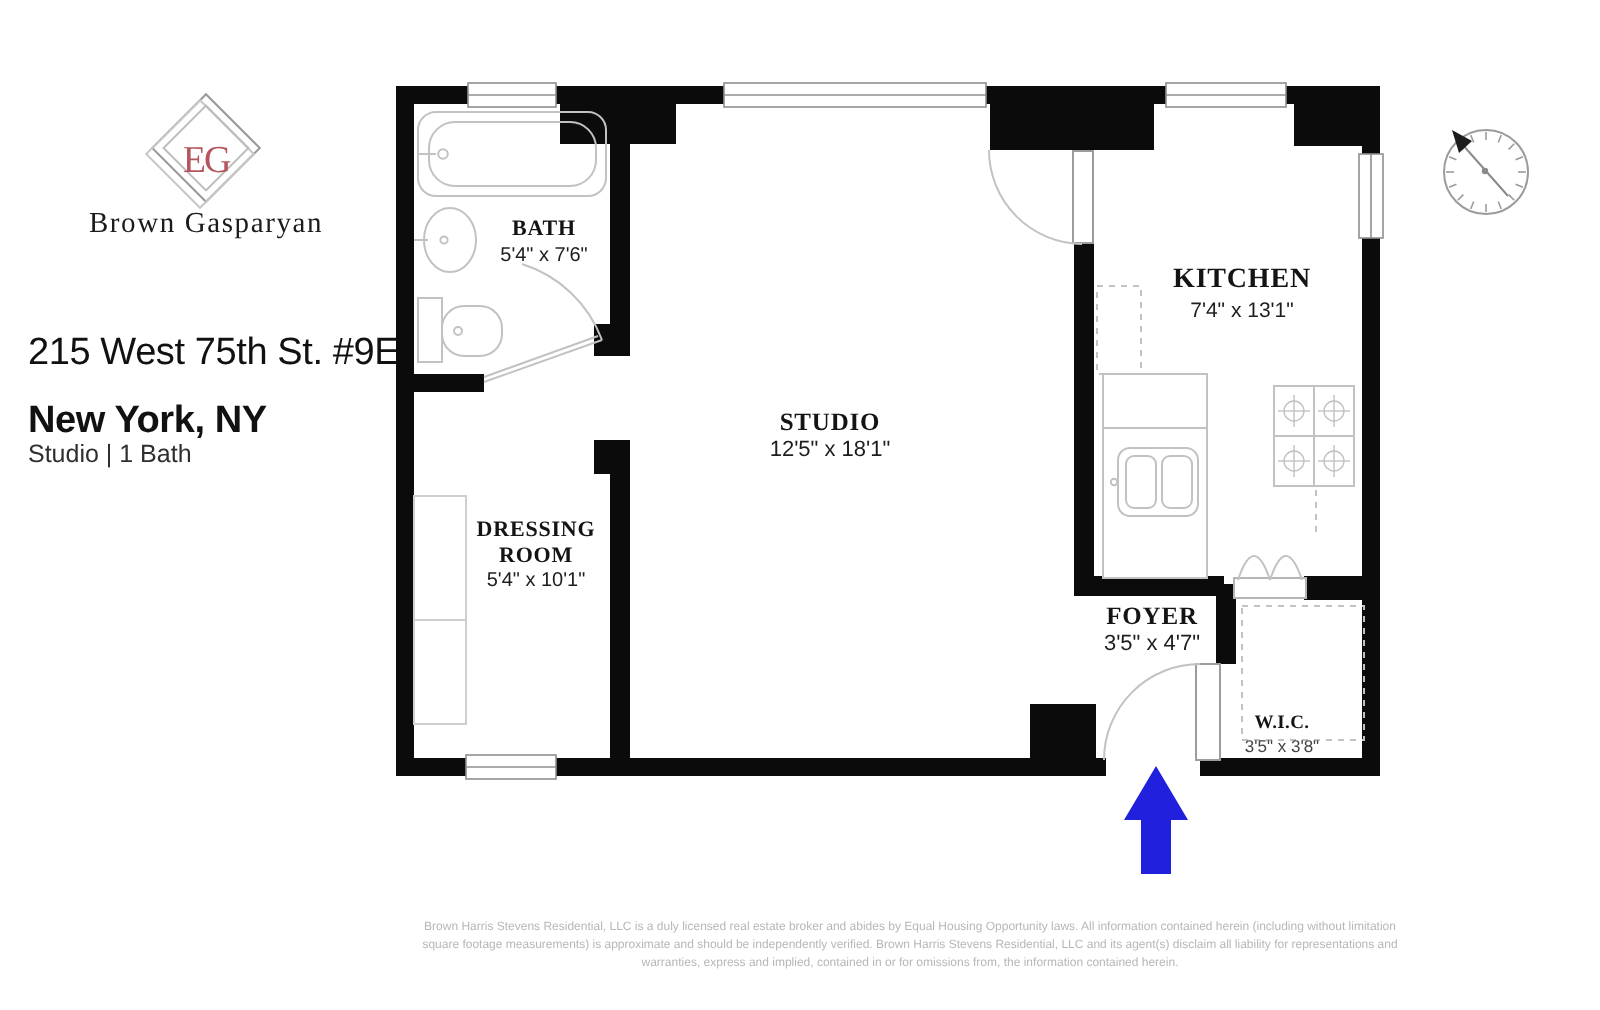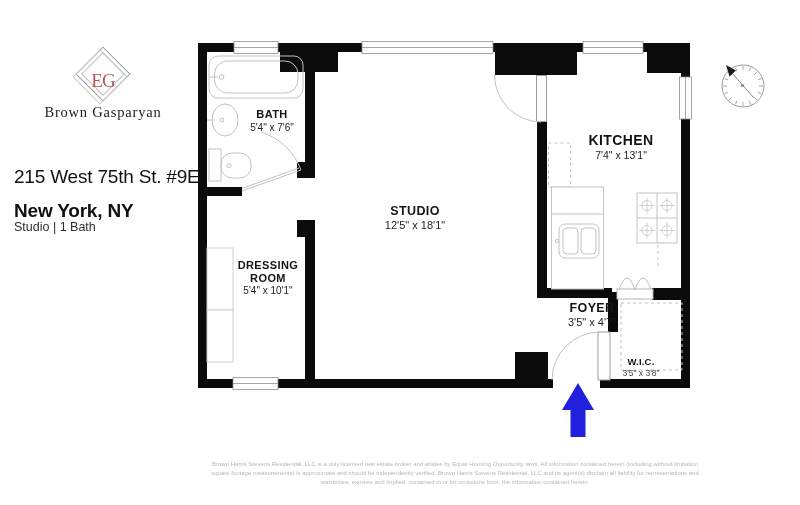--- a/index.html
+++ b/index.html
@@ -10,21 +10,21 @@
   .monogram{position:absolute;left:103px;top:82px;transform:translate(-50%,-54%);
             font-family:"Liberation Serif",serif;font-size:19px;letter-spacing:-1px;color:#b5565e;}
   .agent-name{position:absolute;left:103px;top:104px;transform:translateX(-50%);
               font-family:"Liberation Serif",serif;font-size:14.5px;letter-spacing:.8px;color:#1b1b1b;white-space:nowrap;}
   
   .addr1{position:absolute;left:14px;top:166px;font-size:19px;font-weight:400;letter-spacing:-.2px;white-space:nowrap;}
   .addr2{position:absolute;left:14px;top:200px;font-size:19px;font-weight:700;letter-spacing:-.2px;white-space:nowrap;}
   .summary{position:absolute;left:14px;top:220px;font-size:12.5px;color:#2e2e2e;white-space:nowrap;}
   
   .label{position:absolute;transform:translate(-50%,-50%);text-align:center;white-space:nowrap;line-height:1.15;}
-  .room-name{font-weight:700;font-size:11px;letter-spacing:.4px;color:#141414;}
+  .room-name{font-weight:700;font-size:11px;letter-spacing:.4px;color:#141414;font-family:Liberation Serif, serif;}
   .room-dims{font-weight:400;font-size:10px;color:#1d1d1d;margin-top:1px;}
   .lbl-studio .room-name{font-size:12.5px;} .lbl-studio .room-dims{font-size:11px;}
   .lbl-kitchen .room-name{font-size:14px;} .lbl-kitchen .room-dims{font-size:10.5px;}
   .lbl-foyer .room-name{font-size:12.5px;} .lbl-foyer .room-dims{font-size:11px;}
   .lbl-wic .room-name{font-size:9.5px;letter-spacing:.2px;} .lbl-wic .room-dims{font-size:8.5px;color:#444;}
   
   .disclaimer{position:absolute;left:455px;top:460px;transform:translateX(-50%);
               text-align:center;font-size:6px;line-height:9px;color:#b7b7b7;white-space:nowrap;}
 </style>
 </head>
@@ -214,21 +214,21 @@
   <div class="label lbl-studio" style="left:415px;top:218px;">
     <div class="room-name">STUDIO</div>
     <div class="room-dims">12'5" x 18'1"</div>
   </div>
 
   <div class="label lbl-kitchen" style="left:621px;top:147px;">
     <div class="room-name">KITCHEN</div>
     <div class="room-dims">7'4" x 13'1"</div>
   </div>
 
-  <div class="label lbl-foyer" style="left:592px;top:315px;">
+  <div class="label lbl-foyer" style="left:576px;top:315px;">
     <div class="room-name">FOYER</div>
     <div class="room-dims">3'5" x 4'7"</div>
   </div>
 
   <div class="label lbl-wic" style="left:641px;top:368px;">
     <div class="room-name">W.I.C.</div>
     <div class="room-dims">3'5" x 3'8"</div>
   </div>
 
   <div class="disclaimer">

